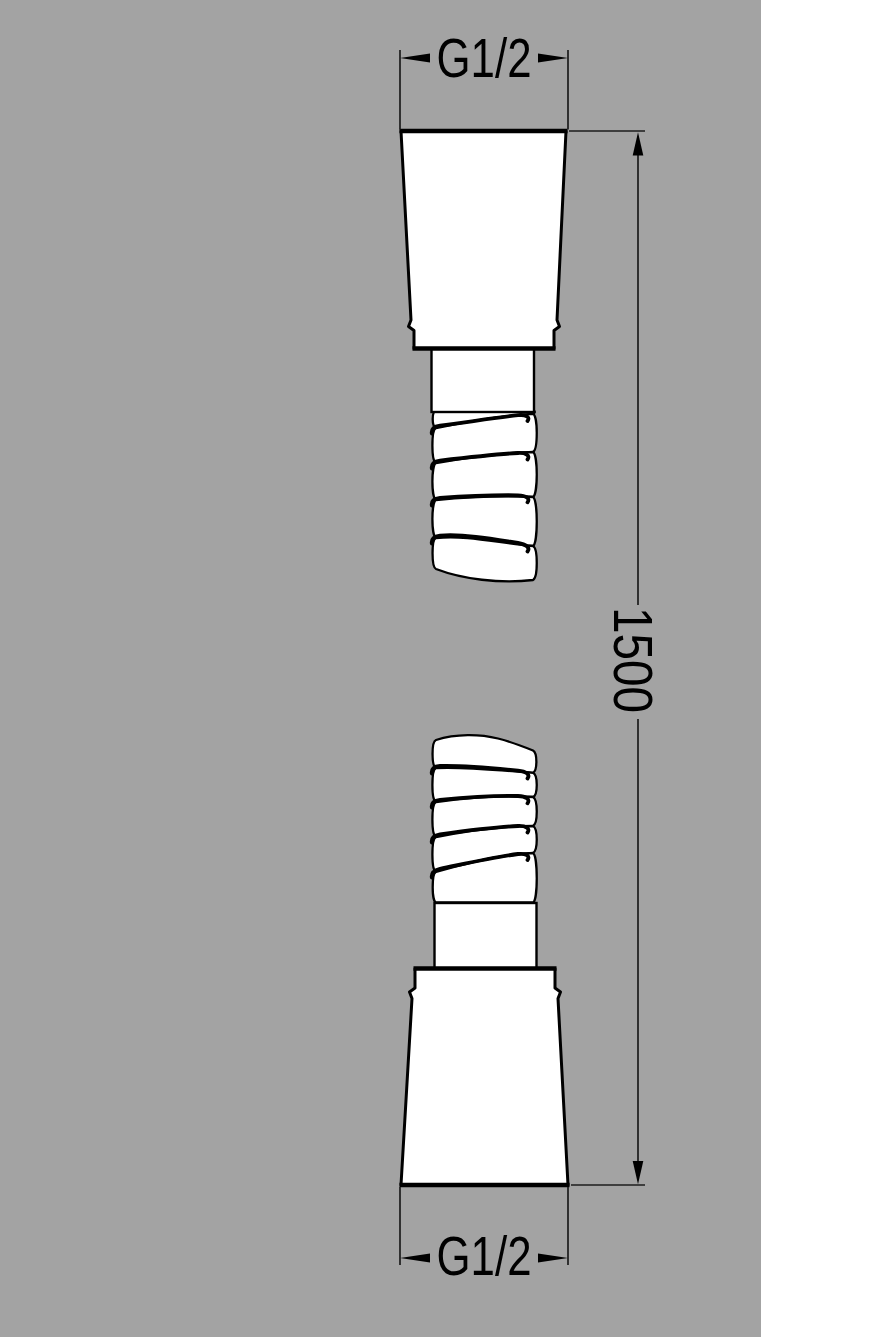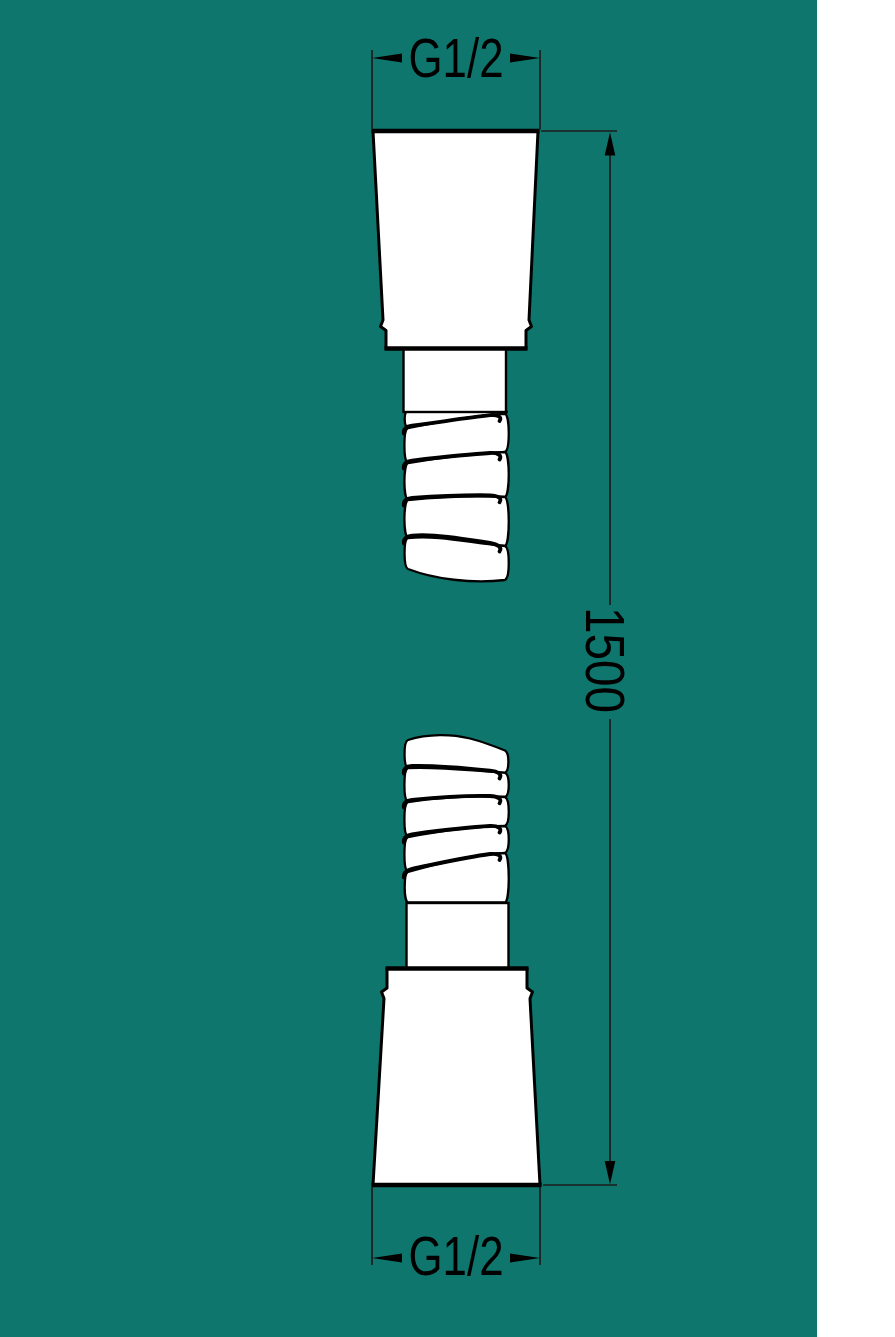--- a/index.html
+++ b/index.html
@@ -2,24 +2,25 @@
 <html><head>
 <meta charset="utf-8">
 <style>
   html, body {
     margin: 0;
     padding: 0;
     background: #ffffff;
   }
   .stage {
     position: relative;
-    width: 817px;
+    width: 733px;
     height: 1337px;
-    background: #0f766e;
+    background: #a3a3a3;
     overflow: hidden;
+    padding-left: 28px;
   }
   svg { display: block; }
   .outline      { fill: #ffffff; stroke: #000000; stroke-width: 3;   stroke-linejoin: round; }
   .edge-bold    { fill: none;    stroke: #000000; stroke-width: 4.4; stroke-linecap: butt; }
   .collar       { fill: #ffffff; stroke: #000000; stroke-width: 2.4; }
   .band-body    { fill: #ffffff; stroke: #000000; stroke-width: 2.3; stroke-linejoin: round; }
   .band-seam    { fill: none;    stroke: #000000; stroke-width: 3.8; stroke-linecap: round; }
   .dim-line     { fill: none;    stroke: #1c1c1c; stroke-width: 1.7; }
   .dim-arrow    { fill: #000000; stroke: none; }
   .dim-text {

